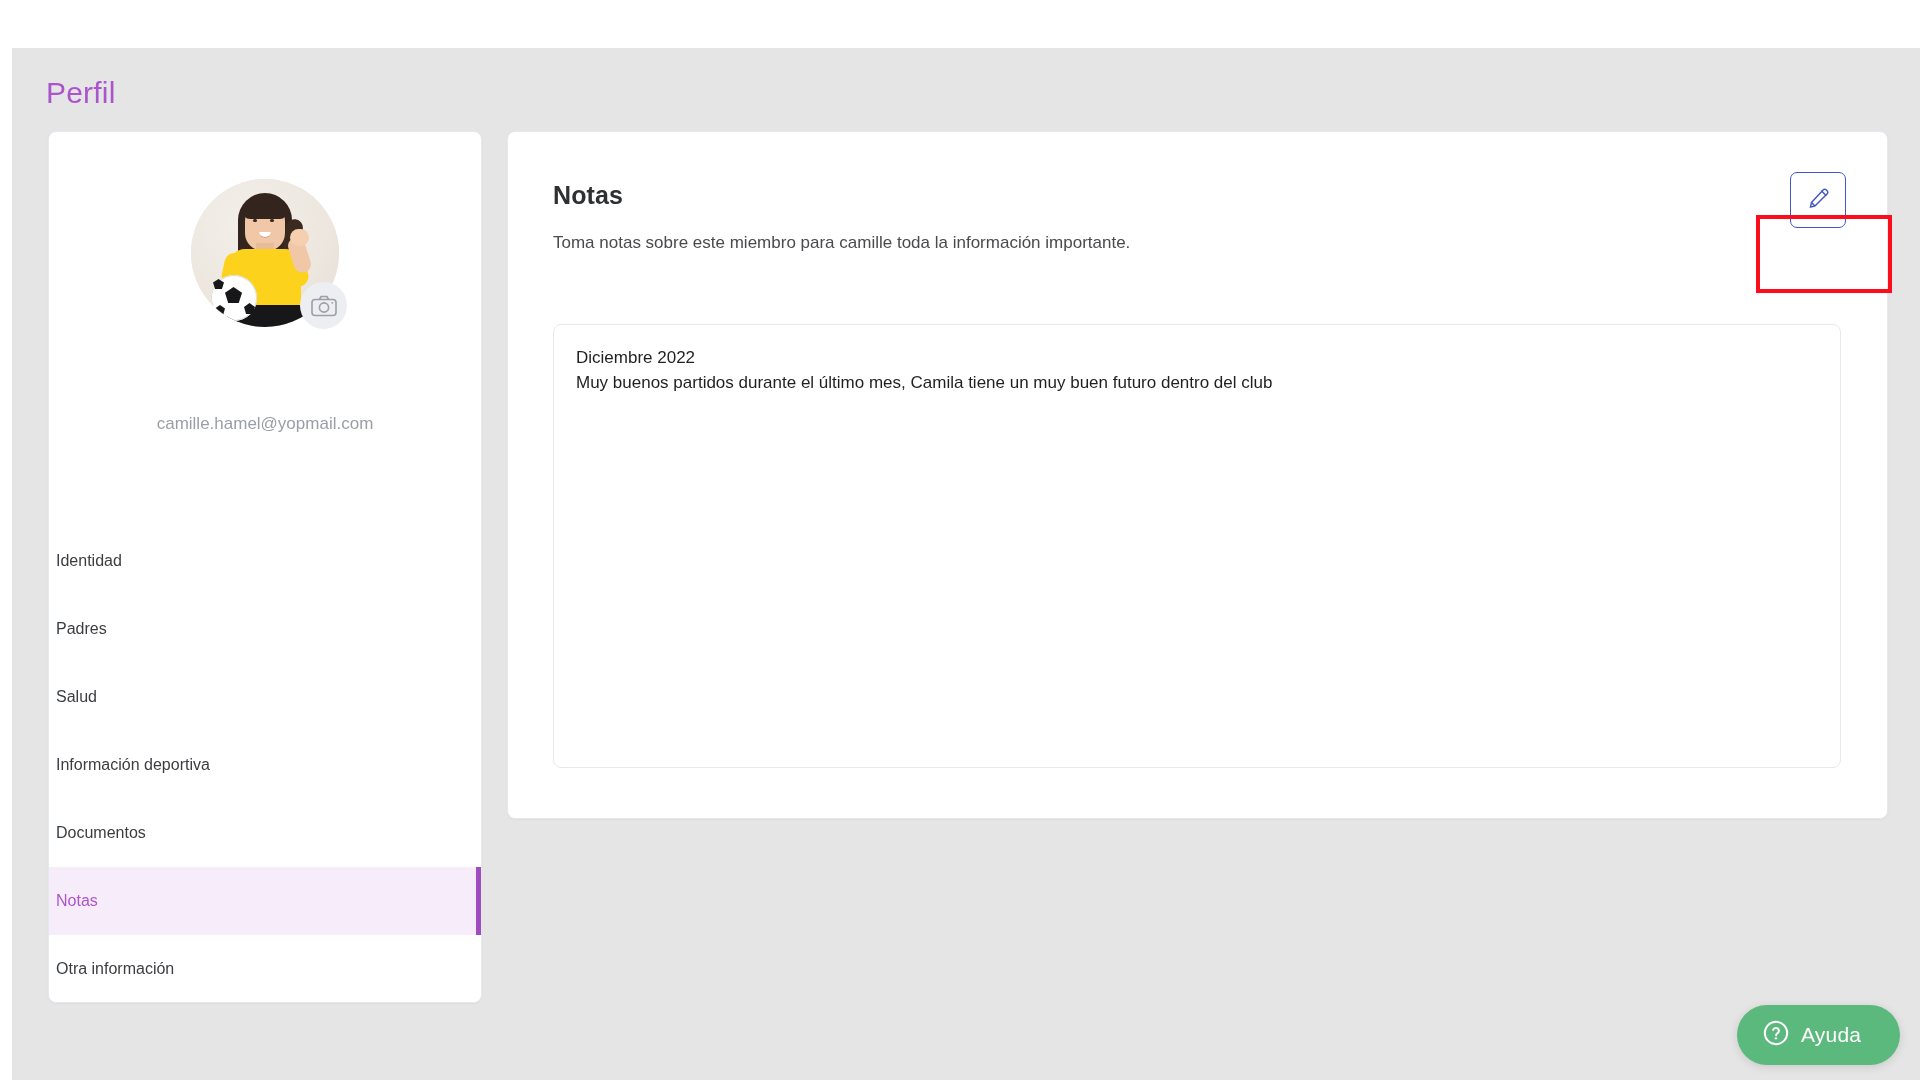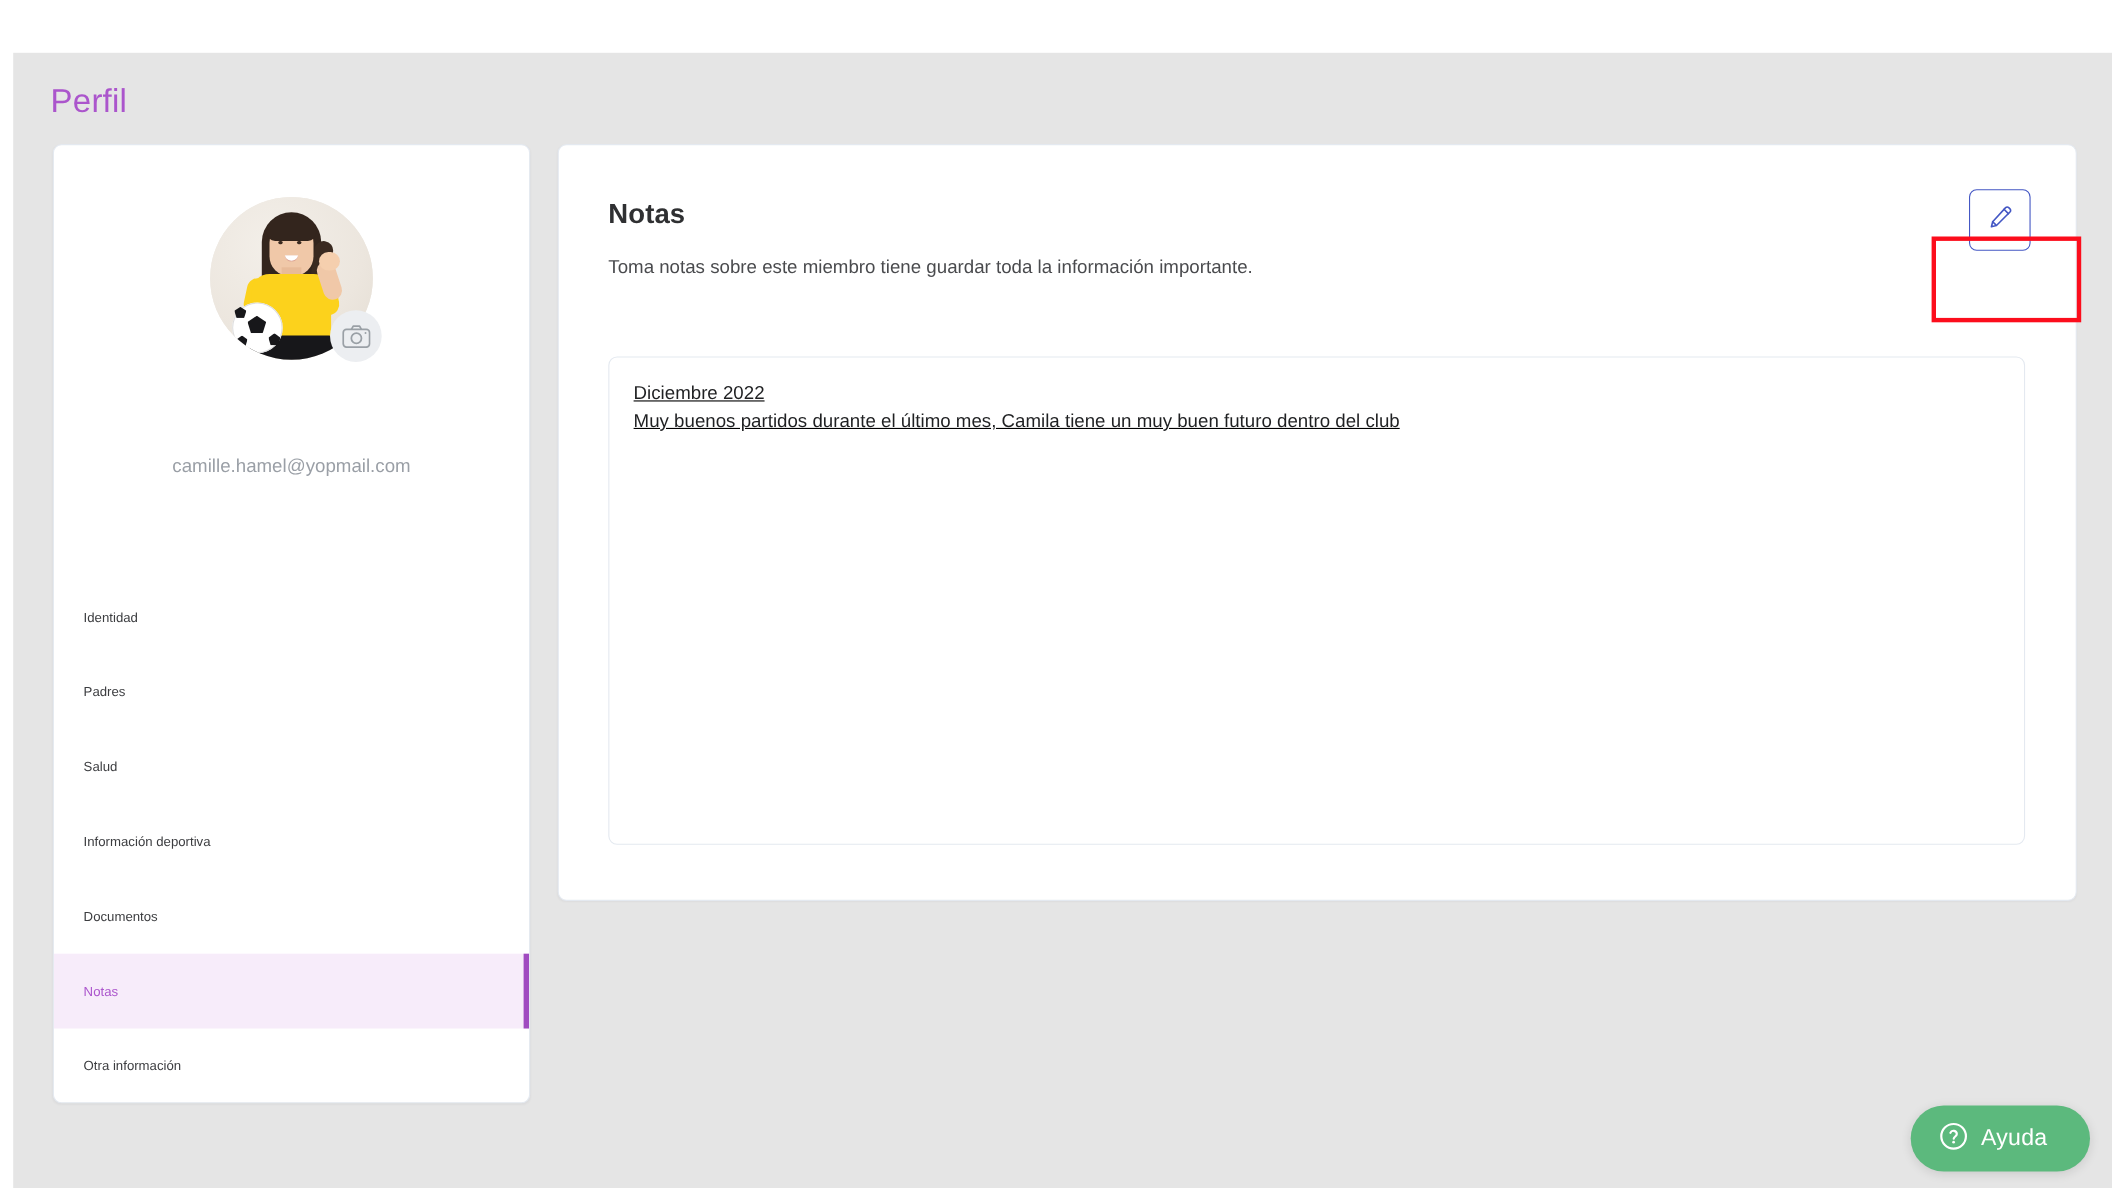--- a/index.html
+++ b/index.html
@@ -165,22 +165,22 @@
     position: absolute;
     left: 0; right: 0;
     top: 395px;
   }
 
   .nav-item {
     position: relative;
     height: 68px;
     display: flex;
     align-items: center;
-    padding-left: 27px;
-    font-size: 12px;
+    padding-left: 7px;
+    font-size: 16px;
     color: #3c3d40;
     cursor: pointer;
     background: transparent;
   }
 
   .nav-item.active {
     background: #f7ecfa;
     color: #ab55cc;
   }
   .nav-item.active::after {
@@ -223,21 +223,20 @@
     position: absolute;
     left: 45px;
     top: 192px;
     width: 1288px;
     height: 444px;
     background: #ffffff;
     border: 1px solid #e4e9f0;
     border-radius: 8px;
     padding: 20px 22px;
     overflow: hidden;
-    text-decoration: underline;
   }
 
   #notes-text {
     font-size: 17px;
     line-height: 25px;
     color: #1f2022;
     white-space: pre-wrap;
   }
 
   
@@ -361,21 +360,21 @@
       <div class="nav-item">
         <span>Otra información</span>
       </div>
     </nav>
 
   </section>
 
   <section class="card" id="notes-card">
 
     <h2 id="notes-title">Notas</h2>
-    <p id="notes-subtitle">Toma notas sobre este miembro tiene guardar toda la información importante.</p>
+    <p id="notes-subtitle">Toma notas sobre este miembro para camille toda la información importante.</p>
 
     <div id="edit-button">
       <span>
         <svg width="25" height="25" viewBox="0 0 24 24" fill="none" aria-hidden="true">
           <path d="M16.6 3.6a1.9 1.9 0 0 1 2.7 0l1.1 1.1a1.9 1.9 0 0 1 0 2.7L8.6 19.2l-4.4 1.1 1.1-4.4L16.6 3.6z" stroke="#4457c4" stroke-width="1.4" stroke-linejoin="round"></path>
           <path d="M15.2 5l3.8 3.8" stroke="#4457c4" stroke-width="1.4" stroke-linecap="round"></path>
           <path d="M5.3 15.9l2.8 2.8" stroke="#4457c4" stroke-width="1.4" stroke-linecap="round"></path>
         </svg>
       </span>
     </div>

